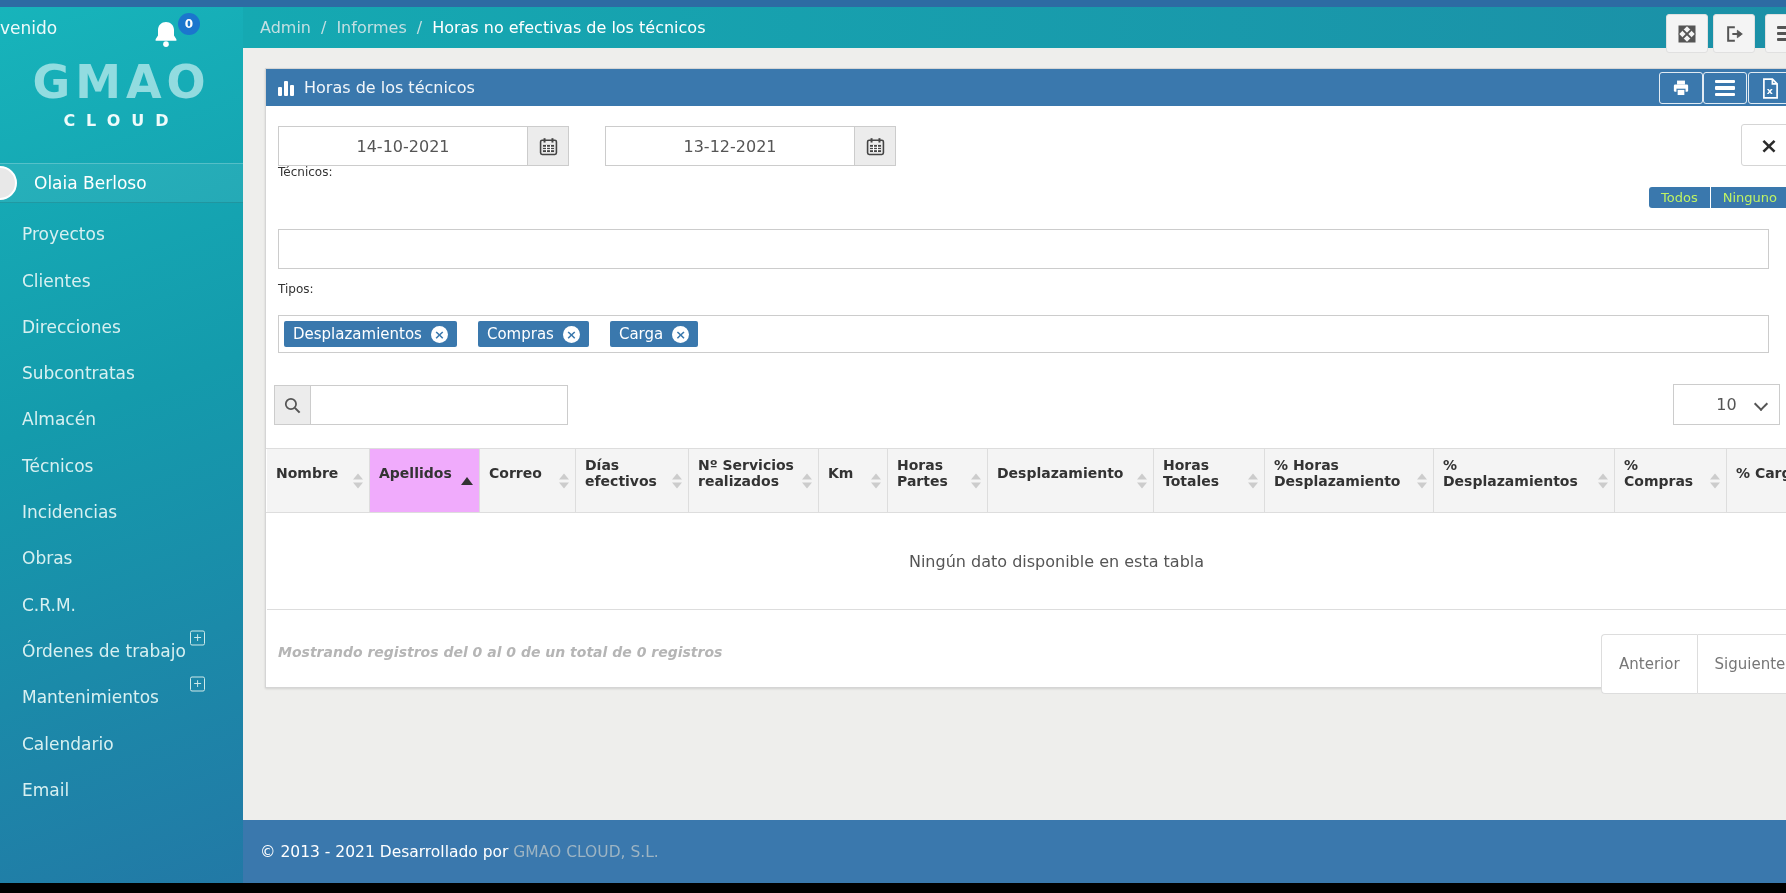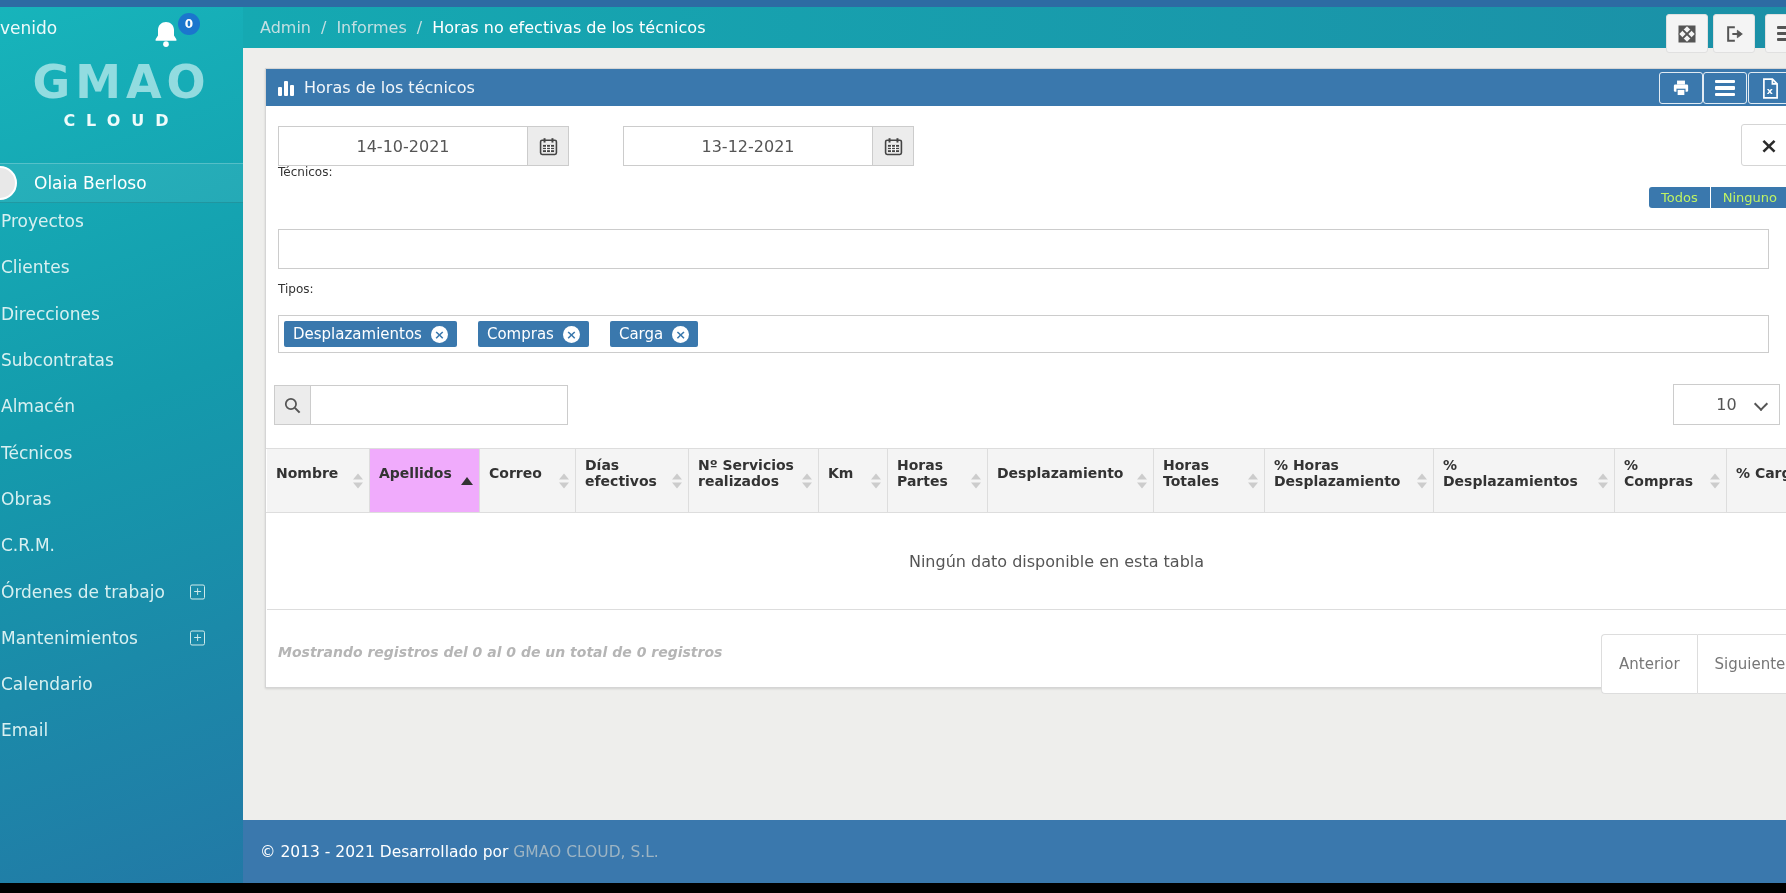--- a/index.html
+++ b/index.html
@@ -33,22 +33,22 @@
     border-bottom:1px solid rgba(0,0,0,.12);
     display:flex;align-items:center;
   }
   .avatar{
     position:absolute;left:-17px;top:2px;width:34px;height:34px;border-radius:50%;
     background:#e8e8e8;border:2px solid #fff;box-sizing:border-box;
   }
   .user-name{margin-left:34px;color:#fff;font-size:17px;}
   .menu{position:absolute;left:0;top:191px;width:243px;}
   .menu-item{
-    height:46.3px;display:flex;align-items:center;position:relative;
-    padding-left:1px;font-size:17px;color:#d8f0f1;cursor:pointer;
+    height:46.3px;display:flex;align-items:flex-end;position:relative;
+    padding-left:22px;font-size:17px;color:#d8f0f1;cursor:pointer;
   }
   .plusbox{
     position:absolute;right:38px;top:50%;transform:translateY(-50%);
     width:13px;height:13px;border:1.5px solid #cfeaea;border-radius:2px;
     font-size:11px;line-height:12px;text-align:center;color:#cfeaea;
   }
   
   .header{
     position:absolute;left:243px;top:7px;width:1543px;height:41px;
     background:linear-gradient(90deg,#15a9b2,#1b90a7);
@@ -204,20 +204,23 @@
         <span>Direcciones</span>
       </div>
     <div class="menu-item">
         <span>Subcontratas</span>
       </div>
     <div class="menu-item">
         <span>Almacén</span>
       </div>
     <div class="menu-item">
         <span>Técnicos</span>
+      </div>
+    <div class="menu-item">
+        <span>Incidencias</span>
       </div>
     <div class="menu-item">
         <span>Obras</span>
       </div>
     <div class="menu-item">
         <span>C.R.M.</span>
       </div>
     <div class="menu-item">
         <span>Órdenes de trabajo</span>
         <span class="plusbox">+</span>
@@ -312,21 +315,21 @@
         <rect x="5" y="10" width="14" height="9" fill="#444"></rect>
         <g stroke="#fff" stroke-width="1.3">
             <line x1="9.5" y1="10" x2="9.5" y2="19"></line>
             <line x1="14.5" y1="10" x2="14.5" y2="19"></line>
             <line x1="5" y1="13" x2="19" y2="13"></line>
             <line x1="5" y1="16" x2="19" y2="16"></line>
           </g>
       </svg>
     </span>
   </div>
-  <div class="input-group" style="left:357px;top:57px;">
+  <div class="input-group" style="left:339px;top:57px;">
     <input class="date-input" value="13-12-2021" style="">
     <span class="addon">
       <svg width="19" height="19" viewBox="0 0 24 24">
         <rect x="2" y="4" width="20" height="18" rx="2" fill="none" stroke="#444" stroke-width="2"></rect>
         <line x1="7" y1="1.5" x2="7" y2="7" stroke="#444" stroke-width="2.5"></line>
         <line x1="17" y1="1.5" x2="17" y2="7" stroke="#444" stroke-width="2.5"></line>
         <rect x="5" y="10" width="14" height="9" fill="#444"></rect>
         <g stroke="#fff" stroke-width="1.3">
             <line x1="9.5" y1="10" x2="9.5" y2="19"></line>
             <line x1="14.5" y1="10" x2="14.5" y2="19"></line>

